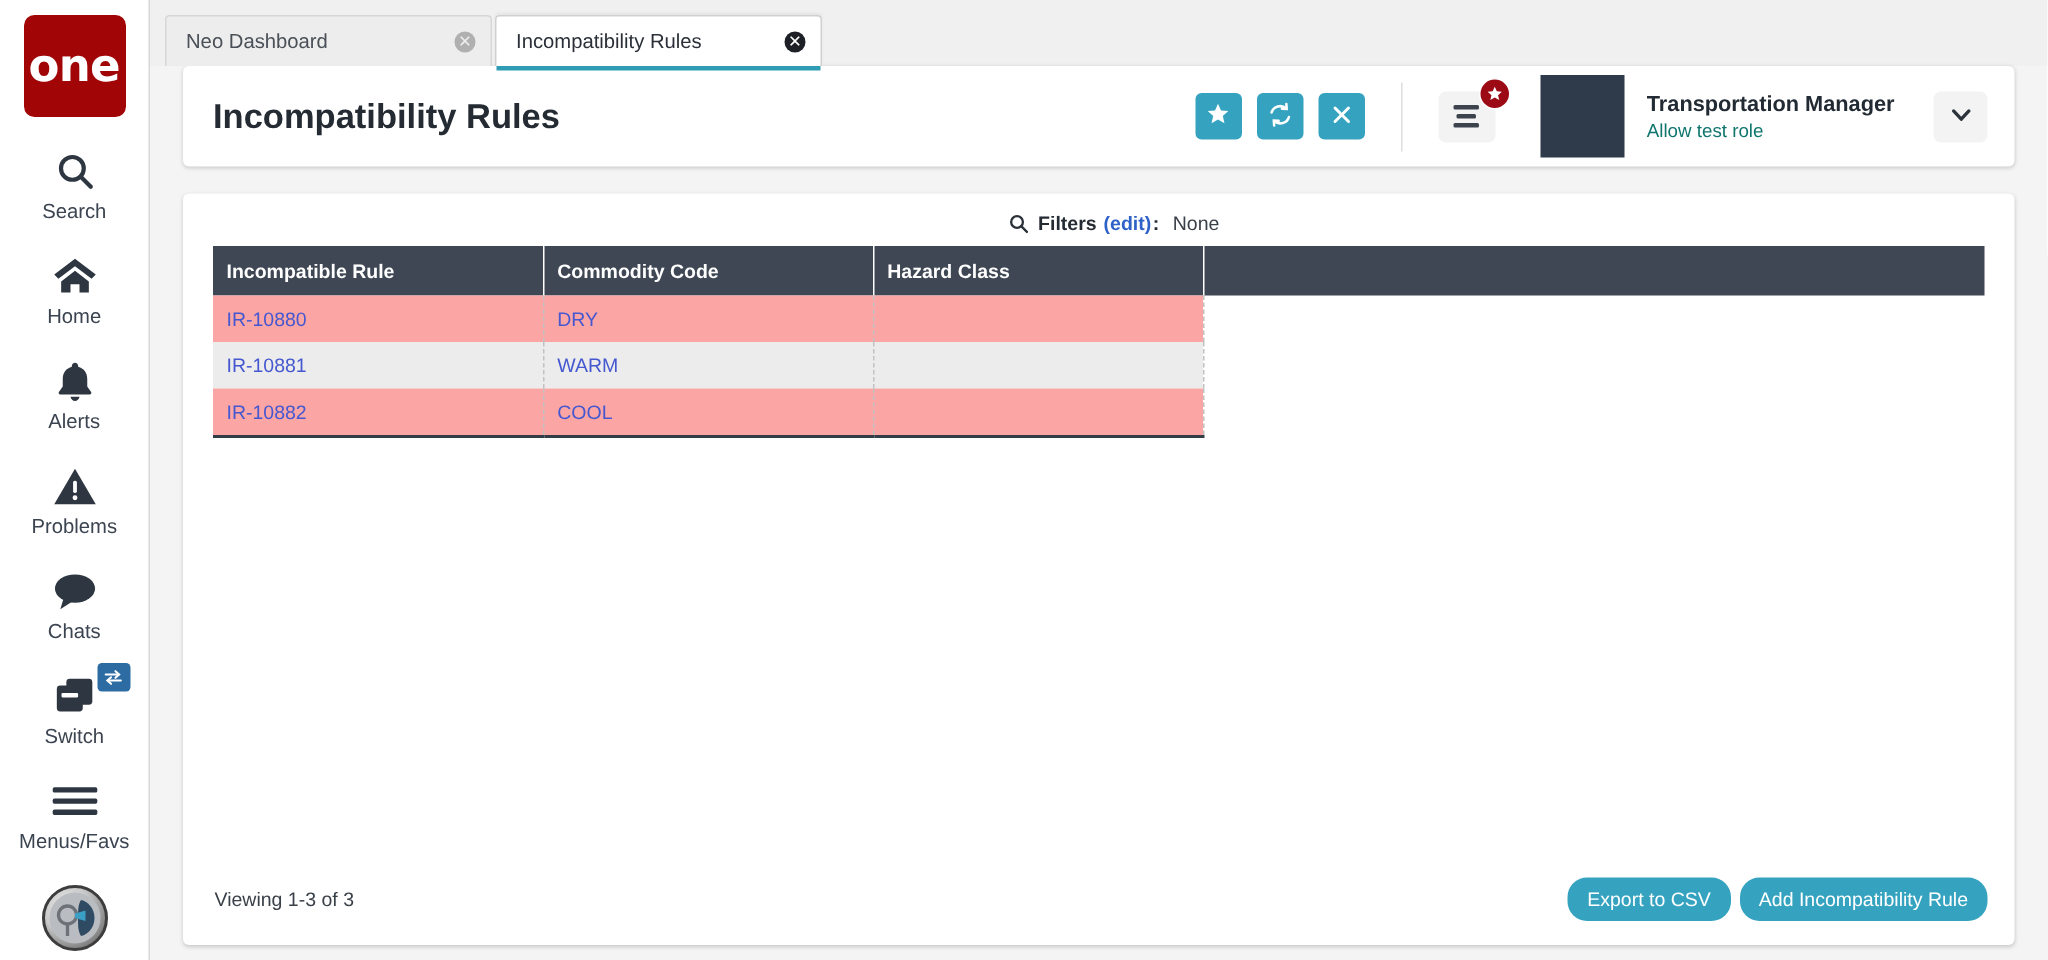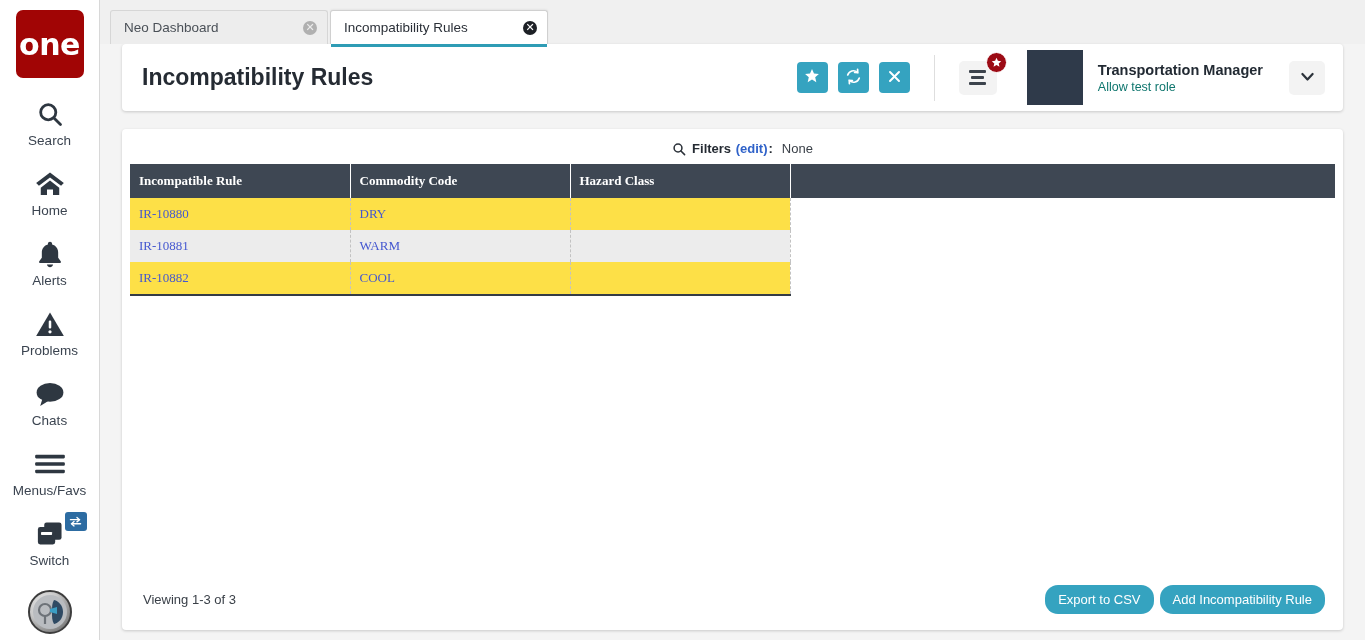--- a/index.html
+++ b/index.html
@@ -192,21 +192,21 @@
     font-size: 13px;
     justify-content: center;
   }
   .filters-icon { margin-right: 6px; display:flex; color:#2b3139; }
   .filters-label { font-weight: 700; color: #252b33; }
   .filters-edit { color: #2f62c9; font-weight: 700; margin: 0 1px; }
   .filters-colon { font-weight: 700; color: #252b33; }
   .filters-value { color: #3a4048; margin-left: 9px; }
 
   
-  .tbl-wrap { padding: 0 8px; font-family: Liberation Serif, serif; }
+  .tbl-wrap { padding: 0 20px; }
   table.grid { width: 100%; border-collapse: collapse; table-layout: fixed; }
   table.grid thead th {
     background: #3e4753;
     color: #ffffff;
     font-size: 13px; font-weight: 700;
     text-align: left;
     padding: 9px 0 9px 9px;
     height: 31px;
     border-right: 1px solid #ffffff;
   }
@@ -215,21 +215,21 @@
   .col-b { width: 220px; }
   .col-c { width: 220px; }
   .col-d { width: auto; }
 
   table.grid tbody td {
     font-size: 13px;
     padding: 8px 0 8px 9px;
     height: 28px;
     color: #3a4048;
     border-right: 1px dashed #c2c2c2;
-    background: #fde047;
+    background: #fca5a5;
   }
   table.grid tbody tr.alt td { background: #ececec; }
   table.grid tbody td.blank { border-right: none; background: transparent !important; }
   table.grid tbody tr:last-child td:not(.blank) { border-bottom: 2px solid #343c46; }
   .cell-link { color: #4558d0; text-decoration: none; }
 
   
   .card-footer {
     margin-top: auto;
     display: flex; align-items: center; justify-content: space-between;
@@ -298,31 +298,20 @@
     </a>
 
     <a class="nav-item">
       <span class="ico">
         <svg width="30" height="26" viewBox="0 0 26 22" fill="#2e3741">
           <ellipse cx="13" cy="9.6" rx="11.6" ry="8.2"></ellipse>
           <path d="M6.5 15 L4.5 21.5 L11.5 17 Z"></path>
         </svg>
       </span>
       <span class="lbl">Chats</span>
-    </a>
-
-    <a class="nav-item">
-      <span class="ico">
-        <svg width="32" height="24" viewBox="0 0 28 20" fill="#2e3741">
-          <rect x="1" y="2" width="26" height="3.1" rx="1"></rect>
-          <rect x="1" y="8.5" width="26" height="3.1" rx="1"></rect>
-          <rect x="1" y="15" width="26" height="3.1" rx="1"></rect>
-        </svg>
-      </span>
-      <span class="lbl">Menus/Favs</span>
     </a>
 
     <a class="nav-item">
       <span class="switch-wrap">
         <span class="ico">
           <svg width="30" height="28" viewBox="0 0 26 24" fill="#2e3741">
             <rect x="8" y="2" width="15" height="15" rx="2"></rect>
             <rect x="2.5" y="6" width="15" height="15" rx="2"></rect>
             <rect x="5.2" y="10.2" width="9.6" height="2.6" fill="#fff" rx="0.6"></rect>
           </svg>
@@ -330,20 +319,31 @@
         <span class="switch-badge">
           <svg width="13" height="11" viewBox="0 0 14 12" fill="none" stroke="#fff" stroke-width="1.5" stroke-linecap="round">
             <path d="M1.5 4 H11"></path>
               <path d="M8.6 1.6 L11.3 4 L8.6 6.4"></path>
             <path d="M12.5 8.4 H3"></path>
               <path d="M5.4 6 L2.7 8.4 L5.4 10.8"></path>
           </svg>
         </span>
       </span>
       <span class="lbl">Switch</span>
+    </a>
+
+    <a class="nav-item">
+      <span class="ico">
+        <svg width="32" height="24" viewBox="0 0 28 20" fill="#2e3741">
+          <rect x="1" y="2" width="26" height="3.1" rx="1"></rect>
+          <rect x="1" y="8.5" width="26" height="3.1" rx="1"></rect>
+          <rect x="1" y="15" width="26" height="3.1" rx="1"></rect>
+        </svg>
+      </span>
+      <span class="lbl">Menus/Favs</span>
     </a>
 
     <div class="avatar-bottom">
       <svg width="36" height="36" viewBox="0 0 36 36">
         <circle cx="18" cy="18" r="17" fill="#b9bcc0"></circle>
         <path d="M22 6c5 1 9 6 9 12s-4 11-9 12c-2-3-2-7-2-12s0-9 2-12z" fill="#2f4a63"></path>
         <circle cx="13" cy="16" r="6" fill="none" stroke="#6d7278" stroke-width="2.2"></circle>
         <path d="M13 22 L13 30" stroke="#6d7278" stroke-width="2.2"></path>
         <path d="M18 15 L25 13 L25 20 L18 18 Z" fill="#3b9ec4"></path>
       </svg>

